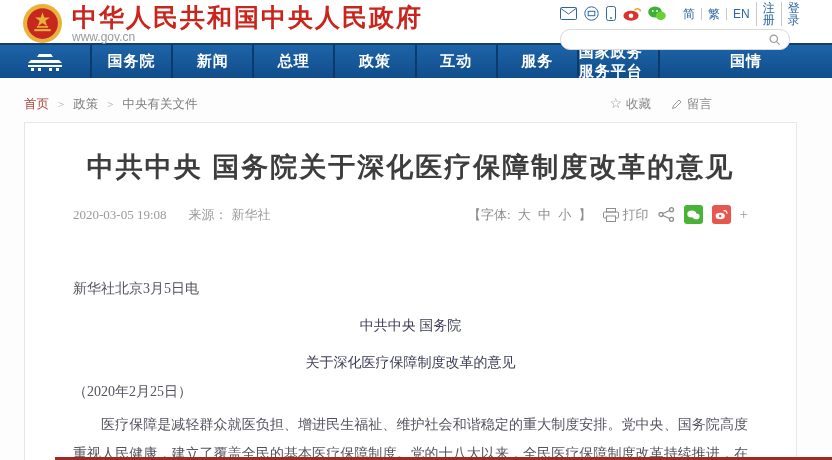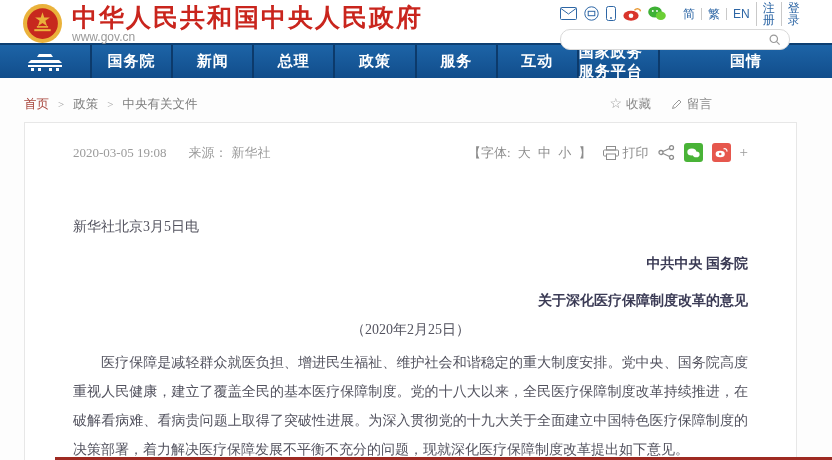--- a/index.html
+++ b/index.html
@@ -50,22 +50,22 @@
   .print-btn{display:flex;align-items:center;gap:4px;cursor:pointer;}
   .share-sq{width:19px;height:19px;border-radius:3px;display:flex;align-items:center;
     justify-content:center;cursor:pointer;}
   .share-sq.wechat{background:#49b337;}
   .share-sq.weibo{background:#e6574d;}
   .share-plus{font-size:15px;color:#9a9a9a;cursor:pointer;}
   .share-alt{cursor:pointer;display:flex;align-items:center;}
   
   .article-body{font-family:"Liberation Serif",serif;font-size:14px;line-height:29px;color:#53535f;}
   .dateline{margin-top:50px;}
-  .doc-head{margin-top:8px;text-align:right;font-weight:bold;color:#3b3b55;}
-  .doc-date{text-align:center;}
+  .doc-head{margin-top:8px;text-align:center;font-weight:normal;color:#3b3b55;}
+  .doc-date{text-align:left;}
   .body-para{margin-top:4px;text-indent:2em;text-align:justify;}
   .bottom-line{position:absolute;left:55px;right:0;bottom:0;height:3px;background:#9e2a22;z-index:9;}
 </style>
 </head>
 <body>
 
 <div class="header">
   <div class="brand">
     <span style="display:flex;">
       <svg width="41" height="41" viewBox="0 0 40 40">
@@ -148,22 +148,22 @@
           <rect x="16" y="16" width="3" height="3"></rect>
         <rect x="27" y="16" width="3" height="3"></rect>
           <rect x="34" y="16" width="3" height="3"></rect>
       </svg>
     </span>
   </div>
   <div class="nav-cell">国务院</div>
   <div class="nav-cell">新闻</div>
   <div class="nav-cell">总理</div>
   <div class="nav-cell">政策</div>
+  <div class="nav-cell">互动</div>
   <div class="nav-cell">服务</div>
-  <div class="nav-cell">互动</div>
   <div class="nav-cell">国家政务服务平台</div>
   <div class="nav-cell">国情</div>
 </div>
 
 <div class="crumb-bar">
   <span class="crumb-home">首页</span>
   <span class="sep">&gt;</span>
   <span class="crumb-link">政策</span>
   <span class="sep">&gt;</span>
   <span>中央有关文件</span>
@@ -178,20 +178,21 @@
         <svg width="12" height="12" viewBox="0 0 12 12" fill="none" stroke="#9a9a9a">
           <path d="M1.5 10.5l1-3 5.5-5.5 2 2-5.5 5.5z"></path>
         </svg>
       </span>
       <span>留言</span>
     </span>
   </div>
 </div>
 
 <div class="card">
+  <div class="article-title">中共中央 国务院关于深化医疗保障制度改革的意见</div>
 
   <div class="meta">
     <div class="meta-left">
       <span>2020-03-05 19:08</span>
       <span class="src-lbl">来源：</span>
       <span>新华社</span>
     </div>
     <div class="meta-right">
       <span class="fontsize">
         <span>【字体:</span>

